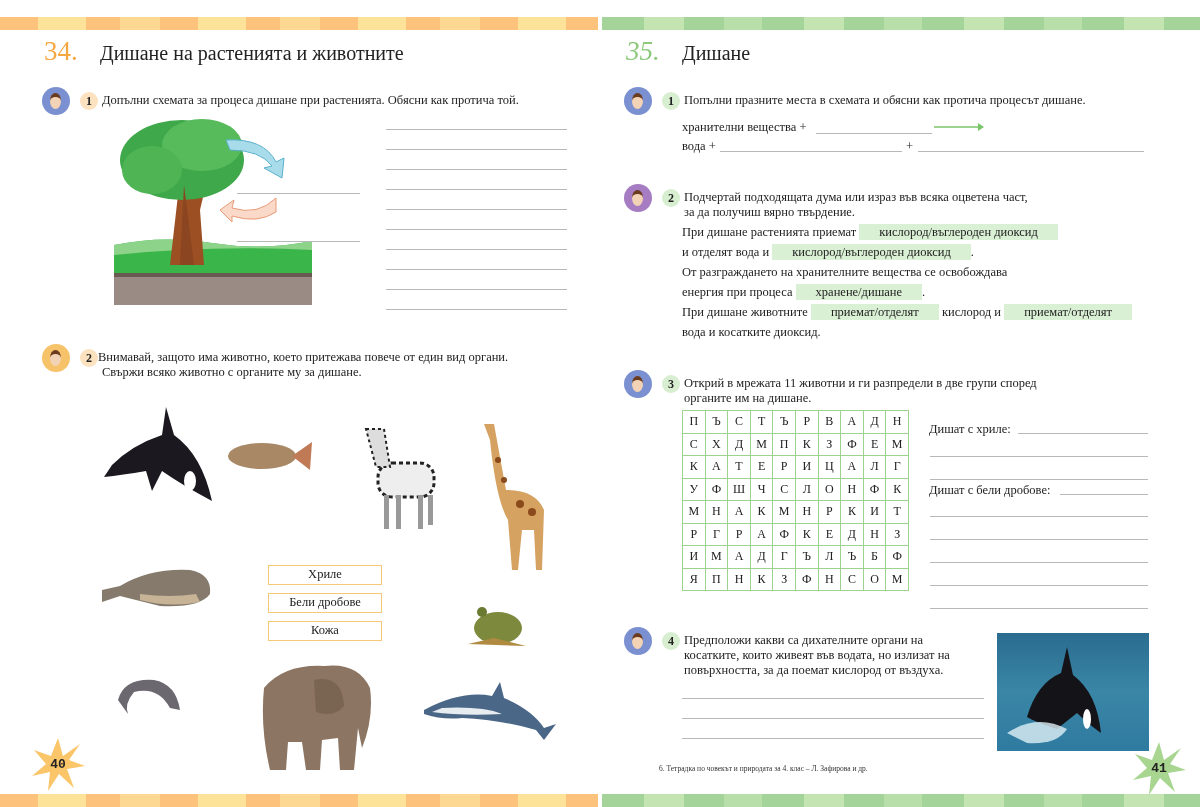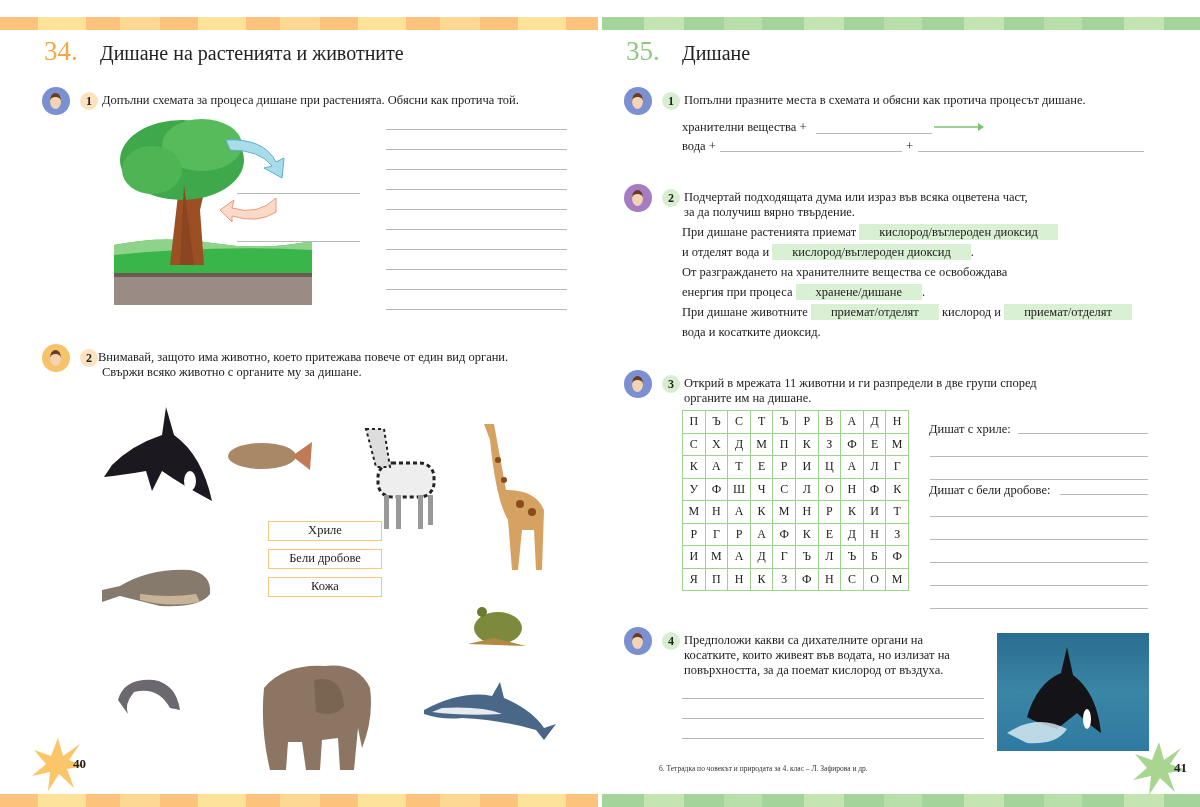--- a/index.html
+++ b/index.html
@@ -14,44 +14,44 @@
   .band.green { left: 602px; width: 598px;
     background: repeating-linear-gradient(90deg, #a4d49a 0 42px, #c4e4b2 42px 82px, #a4d49a 82px 122px, #b8deaa 122px 160px); }
 
   .page { position: absolute; top: 30px; height: 764px; }
   .page.left { left: 18px; width: 600px; }
   .page.right { left: 600px; width: 600px; }
 
   .lesson-head { position: absolute; top: 6px; left: 26px; display: flex; align-items: baseline; }
   .lesson-num { font-size: 27px; width: 56px; }
   .left .lesson-num { color: #f5a742; }
-  .right .lesson-num { color: #8dc97c; }
+  .right .lesson-num { color: #8dc97c; font-style: italic; }
   .lesson-title { font-size: 20px; color: #222; }
 
   .task { position: absolute; display: flex; align-items: flex-start; }
   .mascot { width: 28px; height: 28px; border-radius: 50%; position: relative; flex: none; }
   .mascot.blue { background: #7a90d0; }
   .mascot.purple { background: #a67cc2; }
   .mascot.orange { background: #f7c36a; }
   .mascot::after { content: ""; position: absolute; left: 8px; top: 6px; width: 11px; height: 12px; border-radius: 50%; background: #f3d3b5; border-top: 4px solid #6b3b1f; }
   .task-num { width: 18px; height: 18px; border-radius: 50%; font-size: 12px; font-weight: bold; display: flex; align-items: center; justify-content: center; margin: 5px 4px 0 10px; flex: none; }
   .left .task-num { background: #fde2c0; }
   .right .task-num { background: #d8eed0; }
   .task-text { font-size: 12.5px; line-height: 15px; margin-top: 6px; }
 
   .rule { position: absolute; height: 1px; background: #b8b8b8; }
 
   .tree { position: absolute; left: 94px; top: 85px; width: 200px; height: 190px; }
   .arrow-blue { position: absolute; left: 206px; top: 106px; }
   .arrow-pink { position: absolute; left: 200px; top: 166px; }
 
   .animal { position: absolute; }
-  .organ-box { position: absolute; left: 250px; width: 114px; height: 20px; border: 1.5px solid #f7c878; font-size: 12.5px; text-align: center; line-height: 17px; background: #fff; }
-
-  .star { position: absolute; width: 56px; height: 56px; display: flex; align-items: center; justify-content: flex-end; }
+  .organ-box { position: absolute; left: 250px; width: 114px; height: 20px; border: 1.5px solid #f7c878; font-size: 12.5px; text-align: center; line-height: 17px; background: #fff; margin-top: 44px; }
+
+  .star { position: absolute; width: 56px; height: 56px; display: flex; align-items: center; justify-content: center; font-family: Liberation Mono, monospace; }
   .star svg { position: absolute; left: 0; top: 0; }
   .star span { position: relative; font-weight: bold; font-size: 13px; }
 
   .fill-line { font-size: 12.5px; position: absolute; left: 82px; }
   .hl { background: #daf0d4; padding: 1px 20px; }
 
   .grid { position: absolute; left: 82px; top: 380px; border-collapse: collapse; border: 1.5px solid #9cd38f; }
   .grid td { width: 22.6px; height: 22.5px; border: 1px solid #9cd38f; text-align: center; font-size: 12px; font-family: "Liberation Serif", serif; }
 
   .footer-note { position: absolute; left: 59px; top: 734px; font-size: 7.5px; color: #333; }

